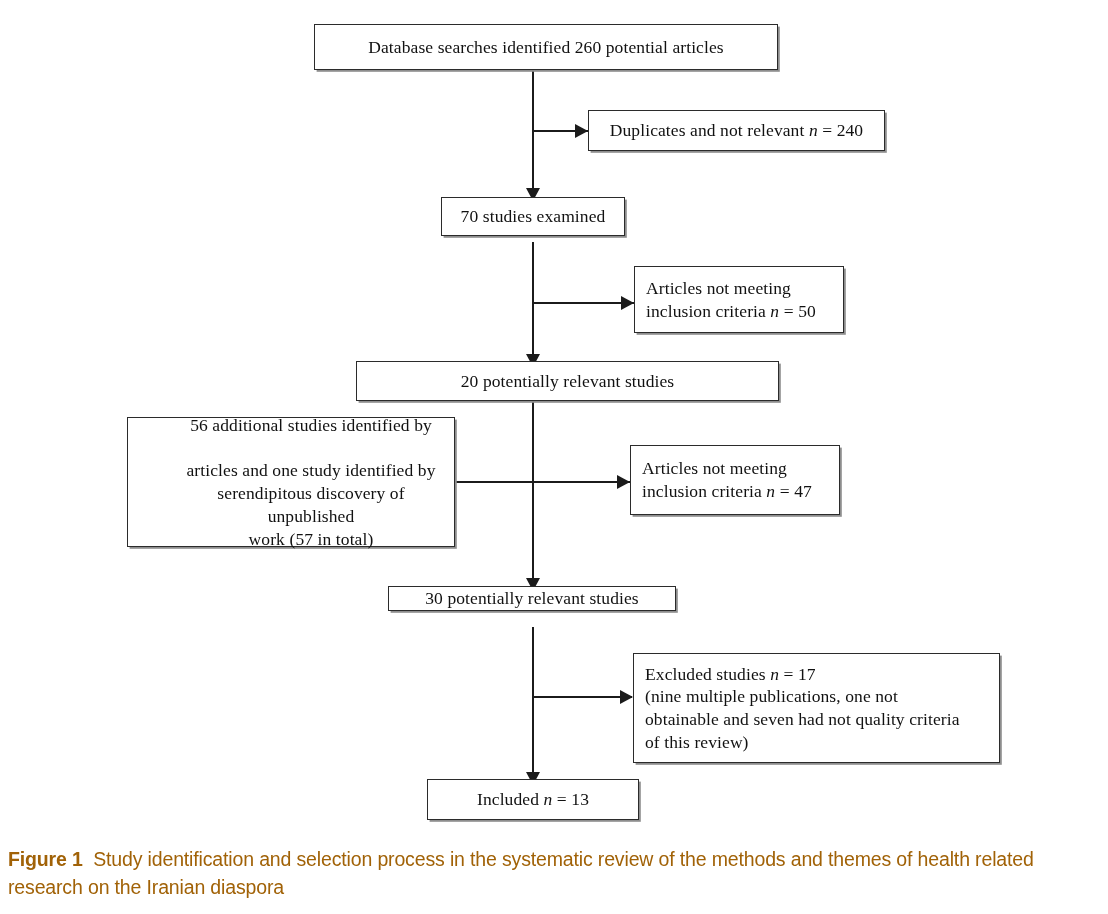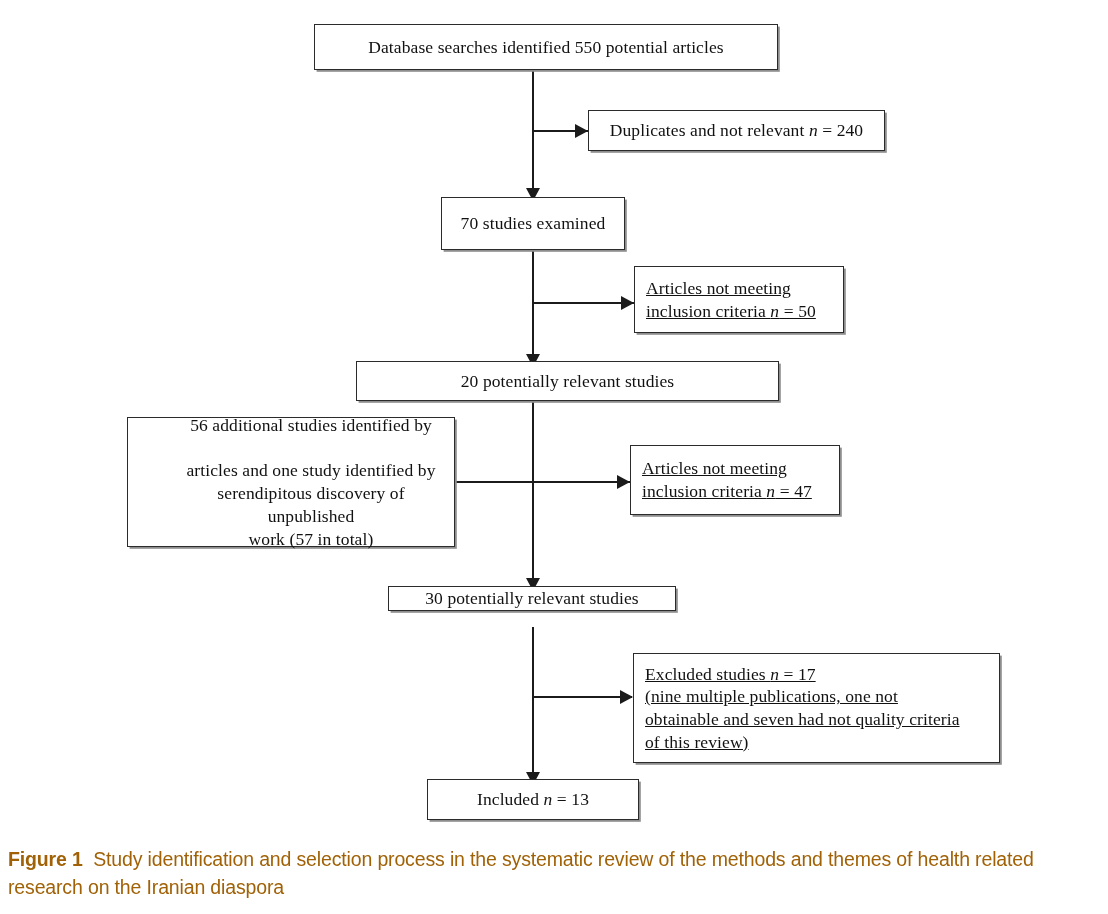--- a/index.html
+++ b/index.html
@@ -47,21 +47,20 @@
     justify-content: flex-start;
     text-align: left;
   }
   .node .txt {
     display: block;
     padding: 0 10px;
     width: 100%;
   }
   .node.left .txt {
     padding: 0 16px 0 11px;
-    text-decoration: underline;
   }
   .node i {
     font-style: italic;
   }
 
   
   .vline {
     position: absolute;
     width: 2px;
     background: #1b1b1b;
@@ -124,28 +123,28 @@
 
   <div class="hline" style="left:455px; top:481px; width:175px;"></div>
   <div class="arrow-right" style="left:617px; top:475px;"></div>
 
   <div class="vline" style="left:532px; top:627px; height:150px;"></div>
   <div class="arrow-down" style="left:526px; top:772px;"></div>
   <div class="hline" style="left:532px; top:696px; width:100px;"></div>
   <div class="arrow-right" style="left:620px; top:690px;"></div>
 
   <div class="node center" style="left:314px; top:24px; width:464px; height:46px;">
-    <span class="txt">Database searches identified 550 potential articles</span>
+    <span class="txt">Database searches identified 260 potential articles</span>
   </div>
 
   <div class="node center" style="left:588px; top:110px; width:297px; height:41px;">
     <span class="txt"><span>Duplicates and not relevant </span><i>n</i><span> = 240</span></span>
   </div>
 
-  <div class="node center" style="left:441px; top:197px; width:184px; height:53px;">
+  <div class="node center" style="left:441px; top:197px; width:184px; height:39px;">
     <span class="txt">70 studies examined</span>
   </div>
 
   <div class="node left" style="left:634px; top:266px; width:210px; height:67px;">
     <span class="txt"><span>Articles not meeting</span><br><span>inclusion criteria </span><i>n</i><span> = 50</span></span>
   </div>
 
   <div class="node center" style="left:356px; top:361px; width:423px; height:40px;">
     <span class="txt">20 potentially relevant studies</span>
   </div>

